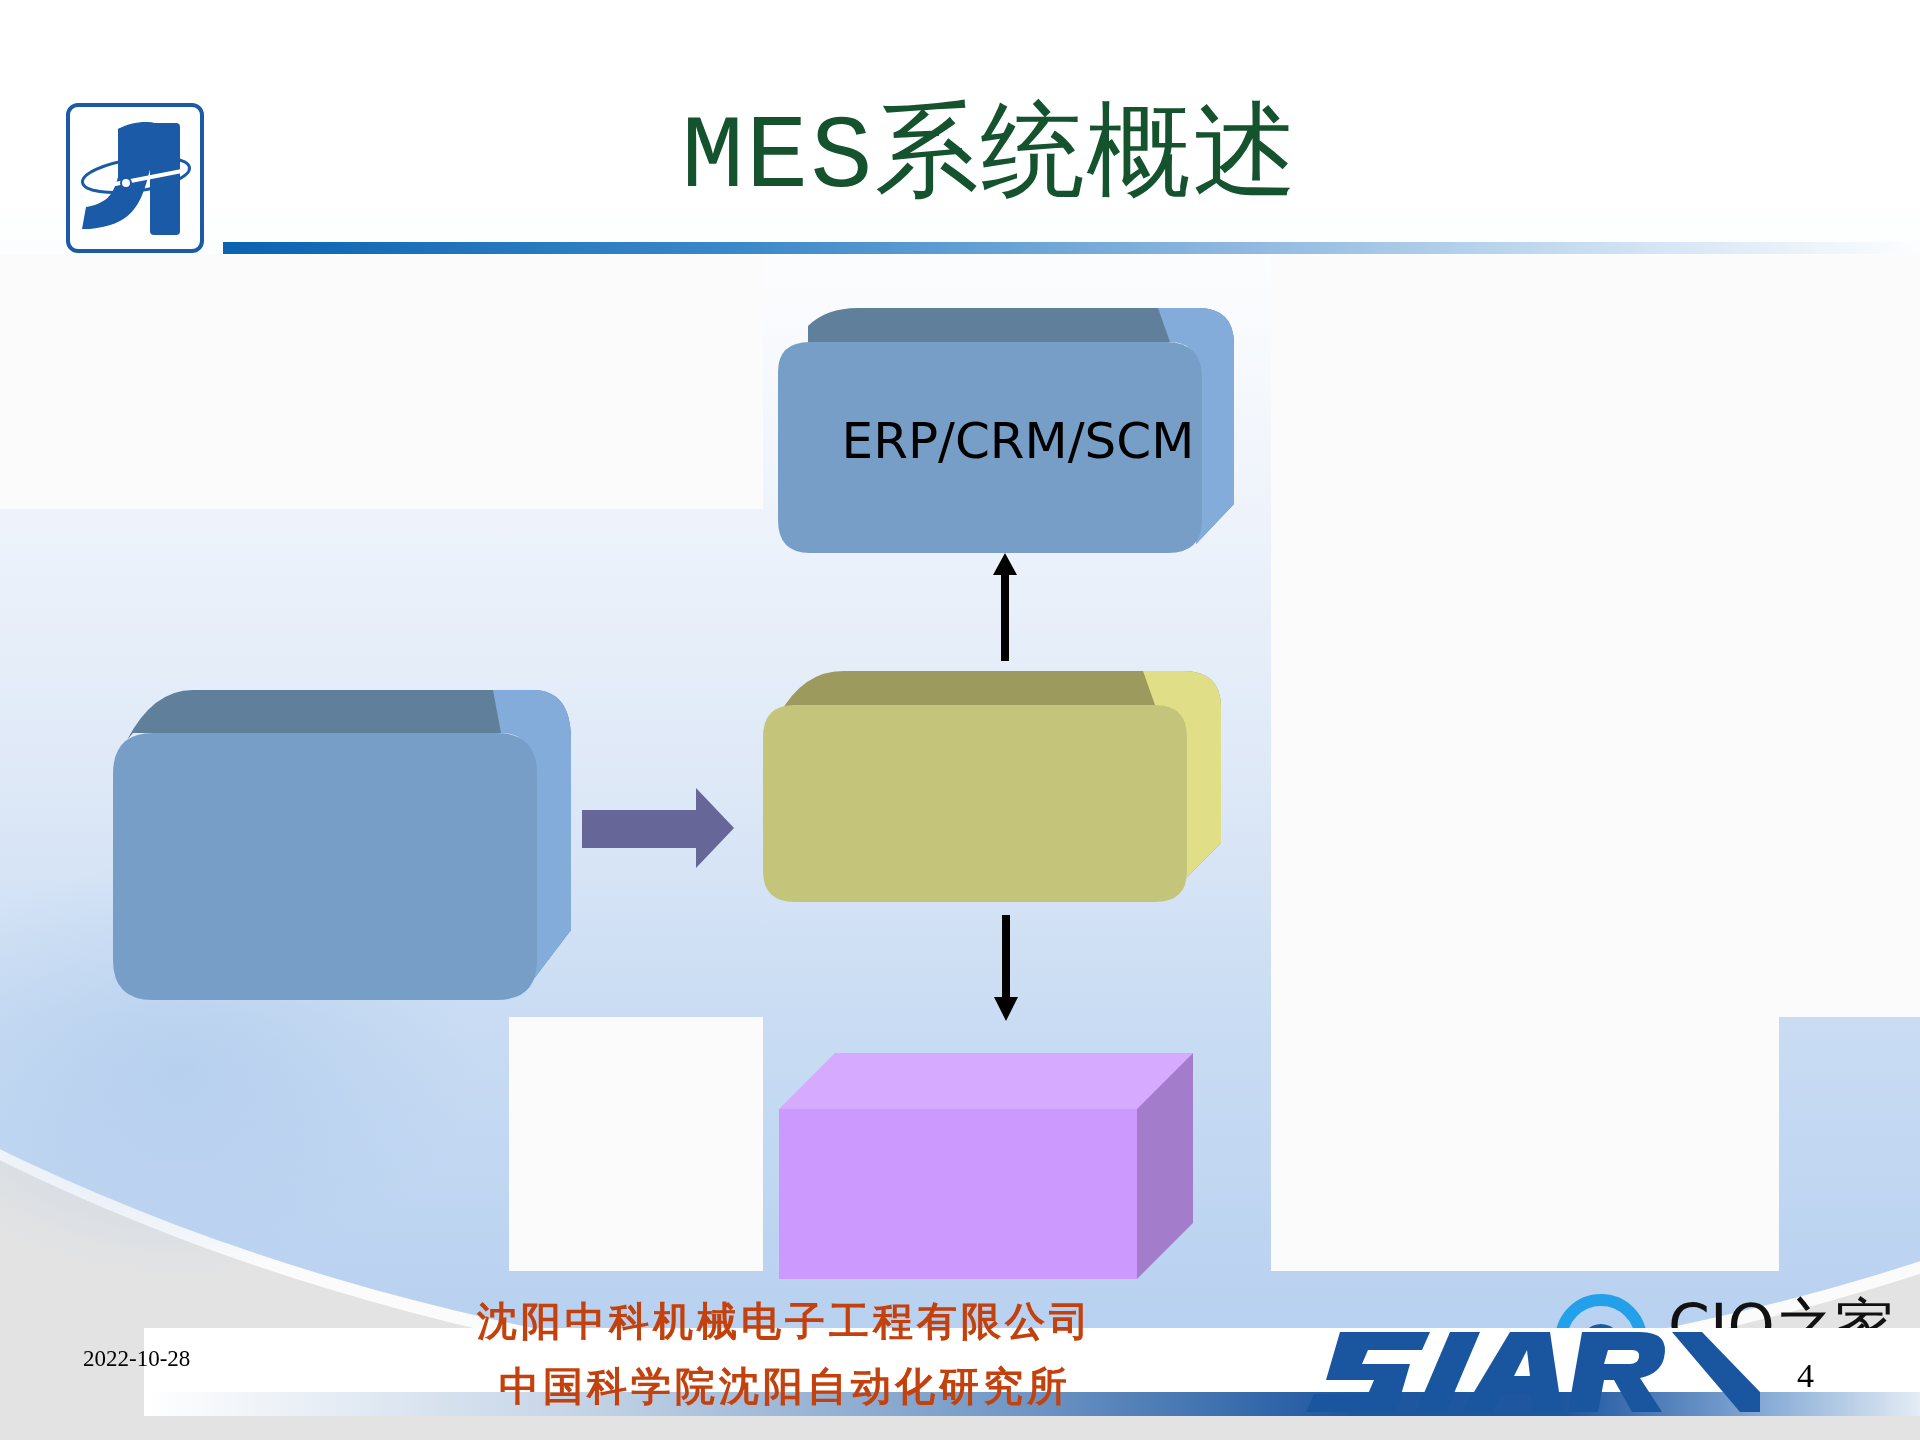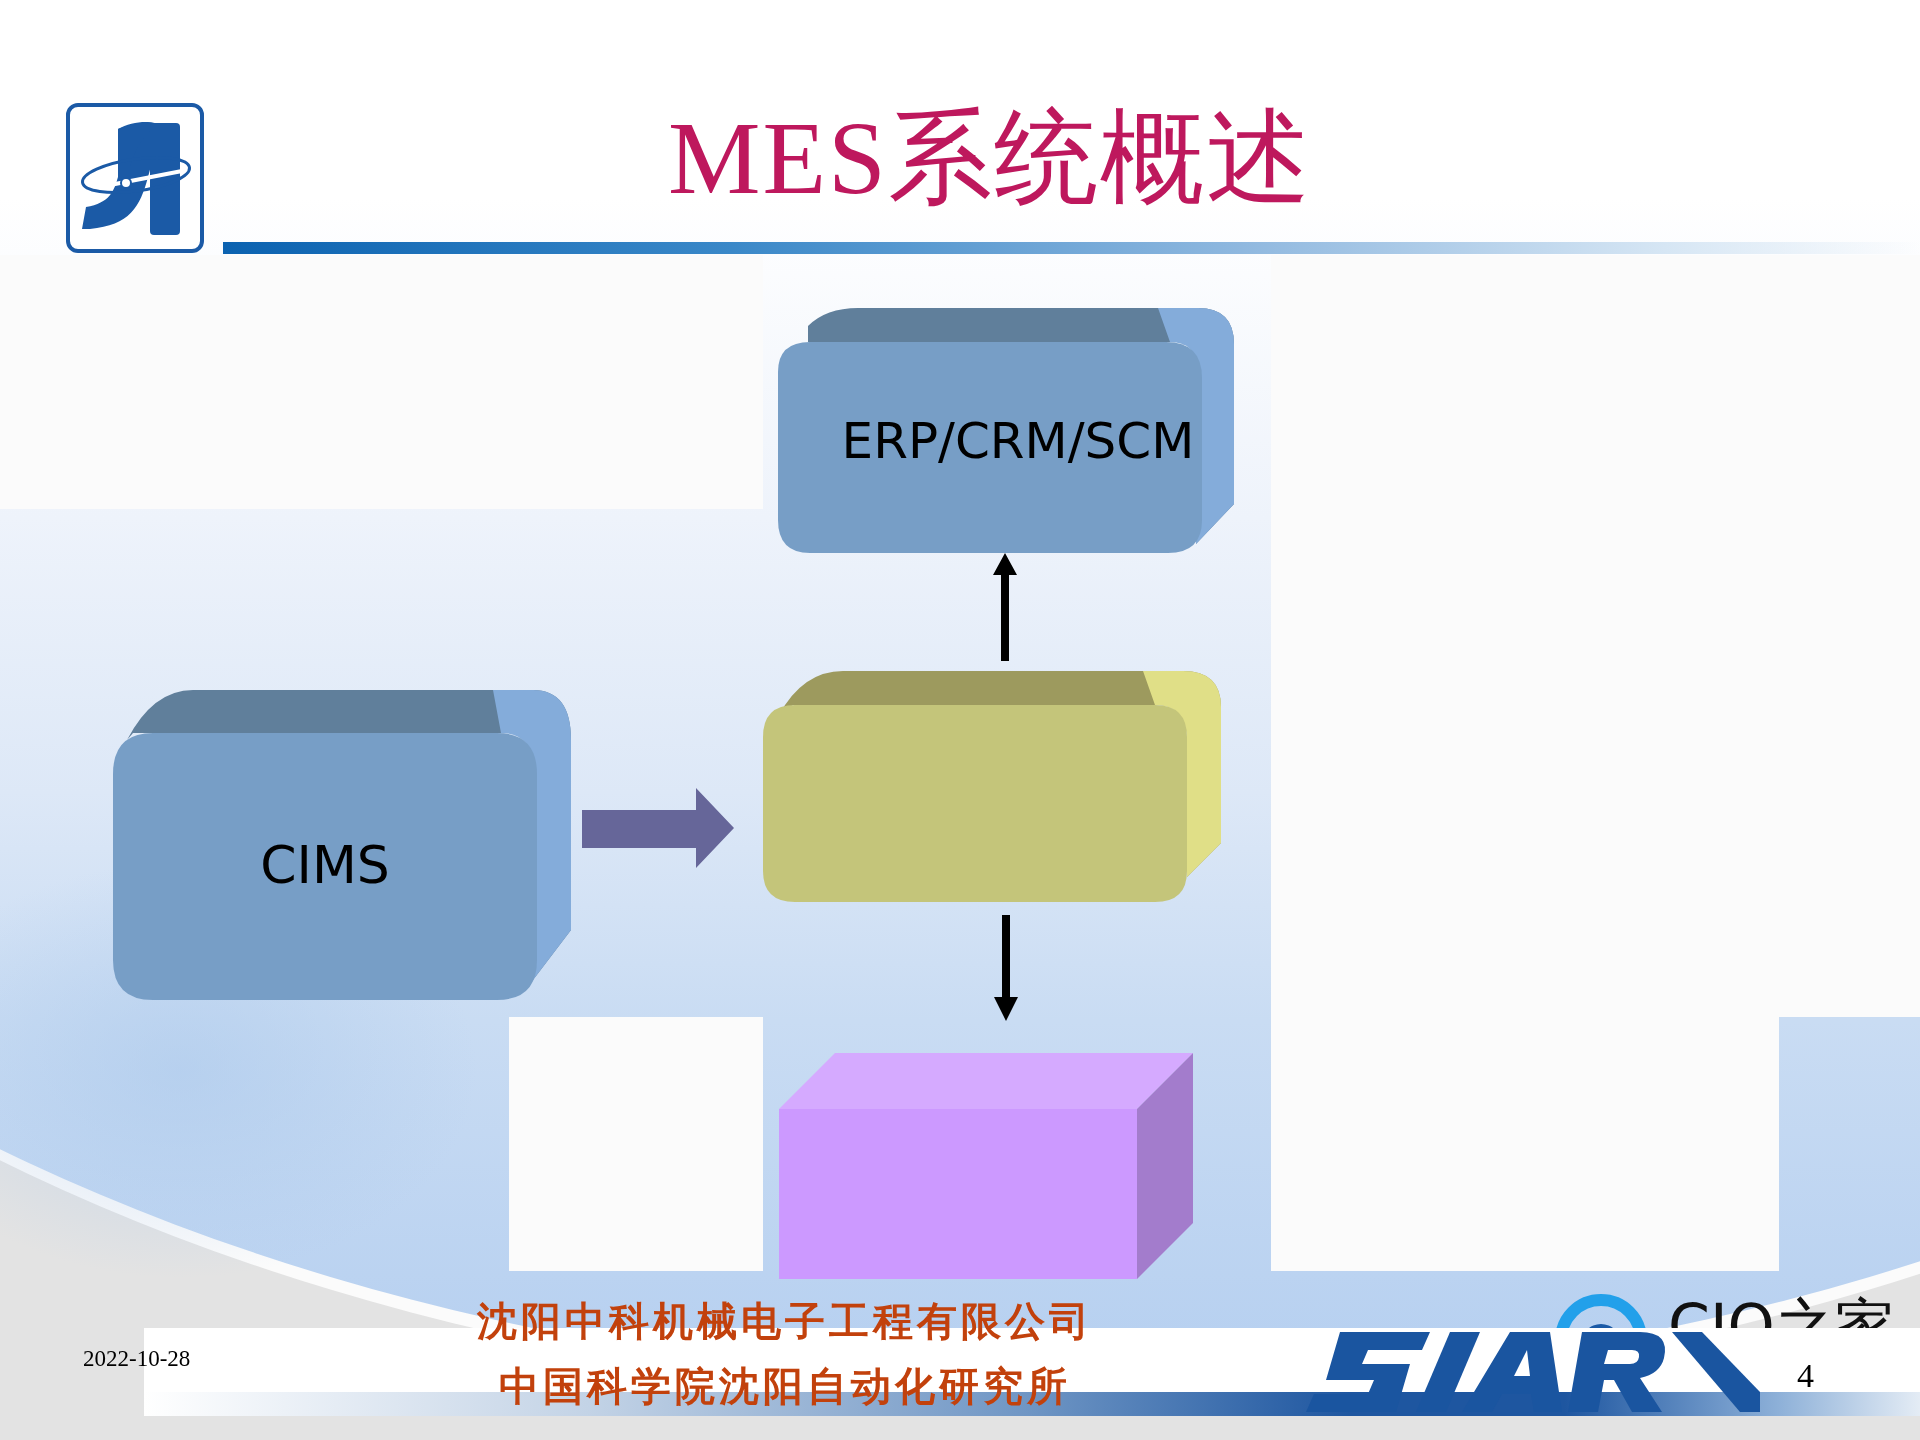--- a/index.html
+++ b/index.html
@@ -19,22 +19,22 @@
     position: absolute; left: -120px; top: 860px; width: 600px; height: 420px;
     background: radial-gradient(ellipse at center, rgba(170,200,235,0.55) 0%, rgba(170,200,235,0) 70%);
   }
   .logo-box {
     position: absolute; left: 66px; top: 103px; width: 138px; height: 150px;
     border: 4px solid #1b5aa6; border-radius: 12px; box-sizing: border-box; background: #fff;
   }
   .logo-box svg { position: absolute; left: 0; top: 0; }
   .title {
     position: absolute; left: 600px; top: 88px; width: 780px; text-align: center;
-    font-size: 104px; line-height: 140px; color: #be185d;
-    font-family: Liberation Serif, serif; letter-spacing: 2px;
+    font-size: 104px; line-height: 140px; color: #14532d;
+    font-family: Liberation Mono, monospace; letter-spacing: 2px;
   }
   .header-rule {
     position: absolute; left: 223px; top: 242px; width: 1697px; height: 12px;
     background: linear-gradient(90deg, #0b62b0 0%, #3a88c8 30%, #8fb8df 60%, #d6e6f4 85%, rgba(255,255,255,0) 100%);
   }
   .box { position: absolute; }
   .box svg { position: absolute; left: 0; top: 0; overflow: visible; }
   .box-label {
     position: absolute; color: #000; font-size: 50px; text-align: center;
     font-family: "DejaVu Sans", sans-serif; white-space: nowrap;
@@ -113,21 +113,20 @@
     <path d="M0 66 Q0 34 32 34 L392 34 Q424 34 424 66 L424 200 Q424 231 392 231 L32 231 Q0 231 0 200 Z" fill="#C4C57A"></path>
   </svg>
 </div>
 
 <div class="box" style="left:113px; top:690px; width:460px; height:315px;">
   <svg width="460" height="315">
     <path d="M14 50 Q40 0 80 0 L420 0 Q458 0 458 50 L458 240 L420 290 L420 60 Q420 43 400 43 L20 43 Z" fill="#607F9B"></path>
     <path d="M380 0 L420 0 Q458 0 458 50 L458 240 L420 290 L420 80 Q420 43 388 43 Z" fill="#84ACDA"></path>
     <path d="M0 84 Q0 43 40 43 L384 43 Q424 43 424 84 L424 270 Q424 310 384 310 L40 310 Q0 310 0 270 Z" fill="#779EC6"></path>
   </svg>
-  <div class="box-label" style="left:0; top:145px; width:424px; font-size:52px;">CIMS</div>
 </div>
 
 <svg class="arrow" style="left:582px; top:788px;" width="154" height="82">
   <polygon points="0,22 114,22 114,0 152,40 114,80 114,60 0,60" fill="#666699"></polygon>
 </svg>
 
 <svg class="arrow" style="left:991px; top:915px;" width="30" height="110">
   <polygon points="11,0 19,0 19,82 27,82 15,106 3,82 11,82" fill="#000"></polygon>
 </svg>
 

